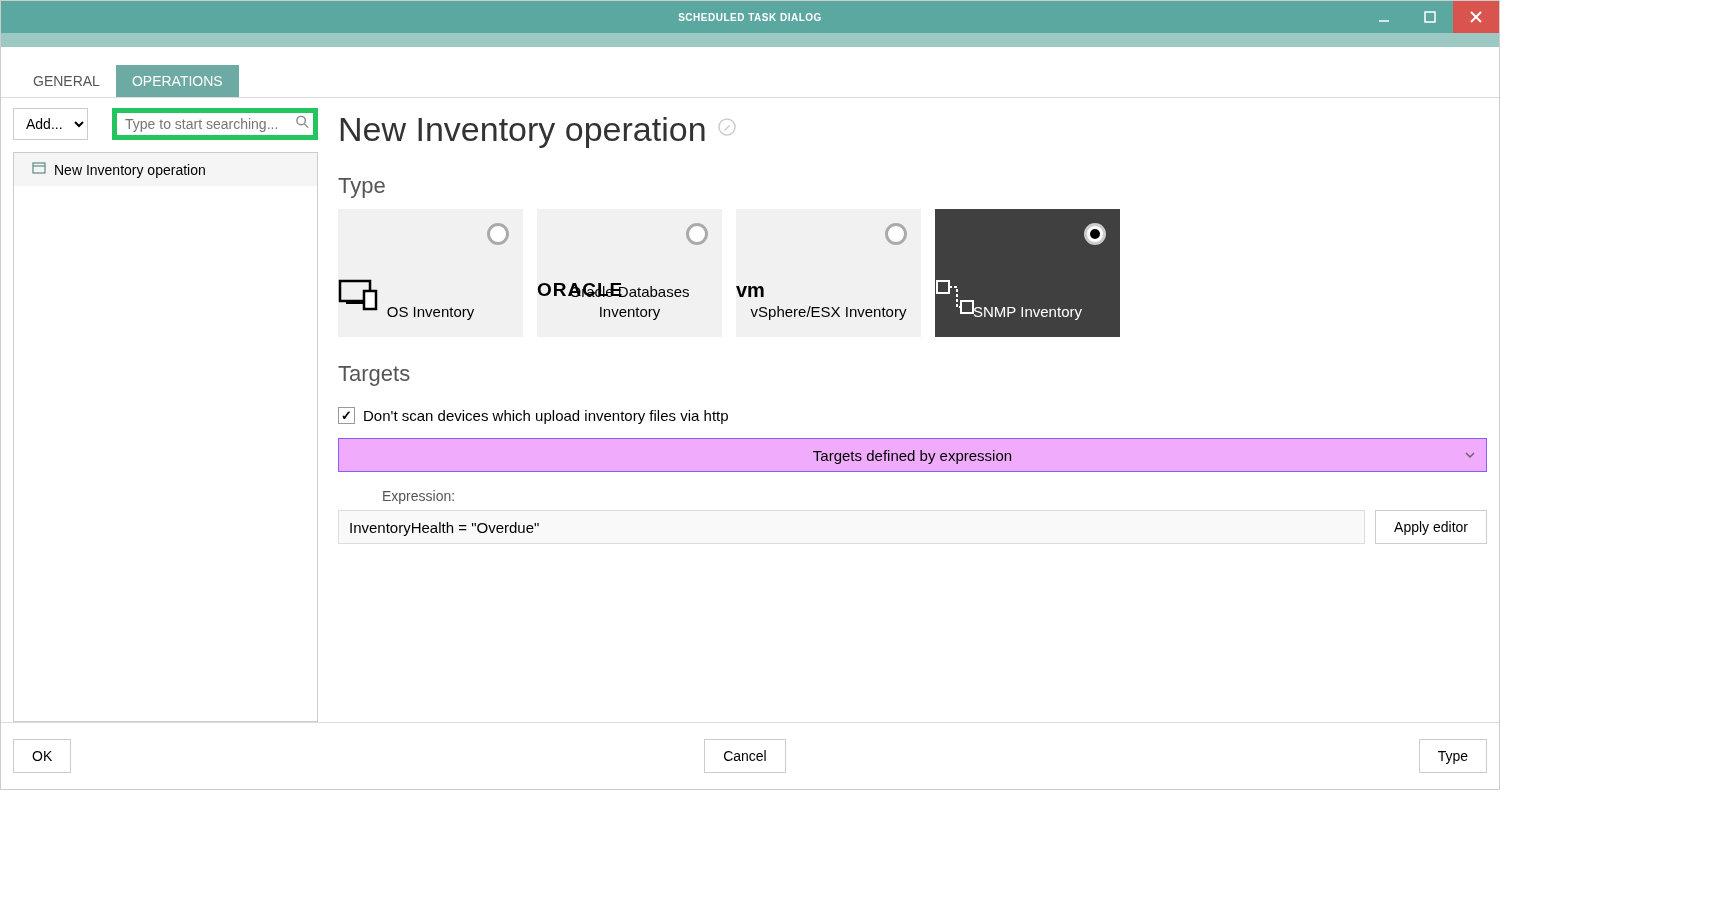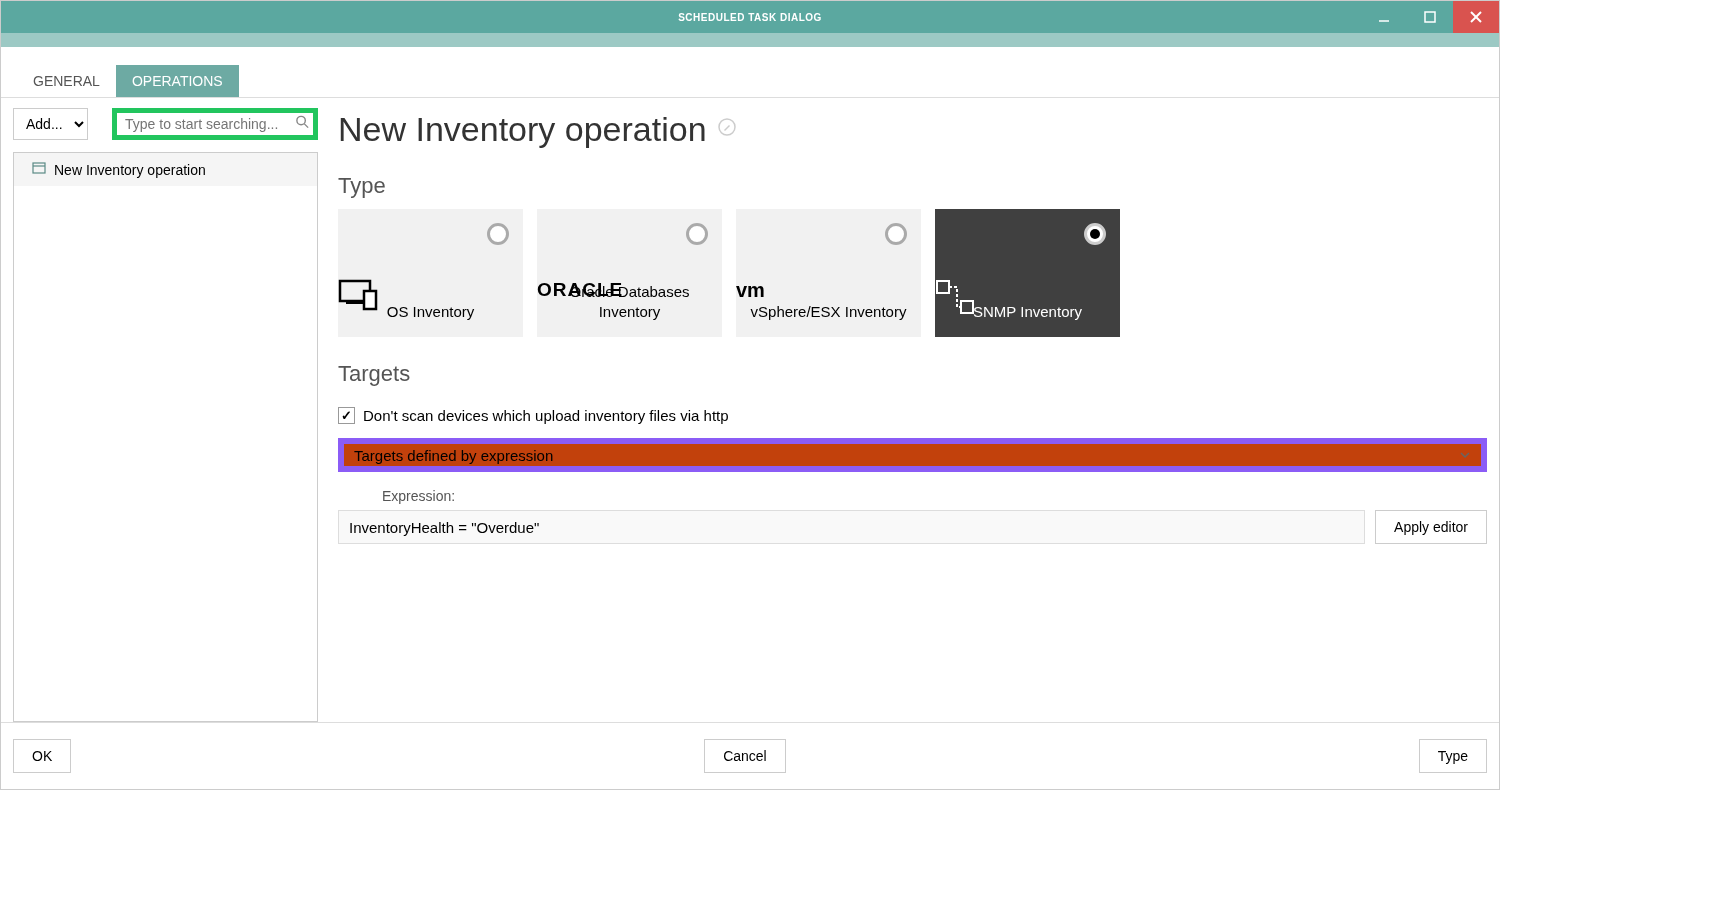--- a/index.html
+++ b/index.html
@@ -51,21 +51,21 @@
   .type-radio-inner { width: 10px; height: 10px; background: #000; border-radius: 50%; }
   .card-icon { position: absolute; top: 70px; }
   .card-label { text-align: center; font-size: 15px; padding: 0 10px; line-height: 1.3; }
 
   .oracle-text { font-family: Arial, sans-serif; font-weight: 700; font-size: 19px; letter-spacing: 1px; }
   .vm-text { font-family: Arial, sans-serif; font-weight: 700; font-size: 20px; }
 
   .check-row { display: flex; align-items: center; gap: 8px; margin-top: 10px; font-size: 15px; }
   .checkbox { width: 17px; height: 17px; border: 1px solid #999; display: flex; align-items: center; justify-content: center; font-size: 13px; font-weight: bold; }
 
-  .dropdown { margin-top: 14px; height: 34px; background: #c2410c; border: 6px solid #8b5cf6; display: flex; align-items: center; padding: 0 10px; font-size: 15px; position: relative; cursor: pointer; }
+  .dropdown { margin-top: 14px; height: 34px; background: #f0abfc; border: 1px solid #8b5cf6; display: flex; align-items: center; padding: 0 10px; font-size: 15px; position: relative; cursor: pointer; justify-content: center; }
   .dropdown .chev { position: absolute; right: 10px; }
 
   .expr-label { font-size: 14px; color: #555; margin-top: 16px; margin-left: 44px; }
   .expr-row { display: flex; gap: 10px; margin-top: 6px; }
   .expr-input { flex: 1; height: 34px; border: 1px solid #ddd; background: #f9f9f9; padding: 0 10px; font-size: 15px; }
   .btn-std { height: 34px; padding: 0 18px; border: 1px solid #ccc; background: #fff; font-size: 14px; cursor: pointer; }
 
   .footer { border-top: 1px solid #ddd; padding: 16px 12px; display: flex; gap: 10px; justify-content: space-between; }
 </style>
 </head>

